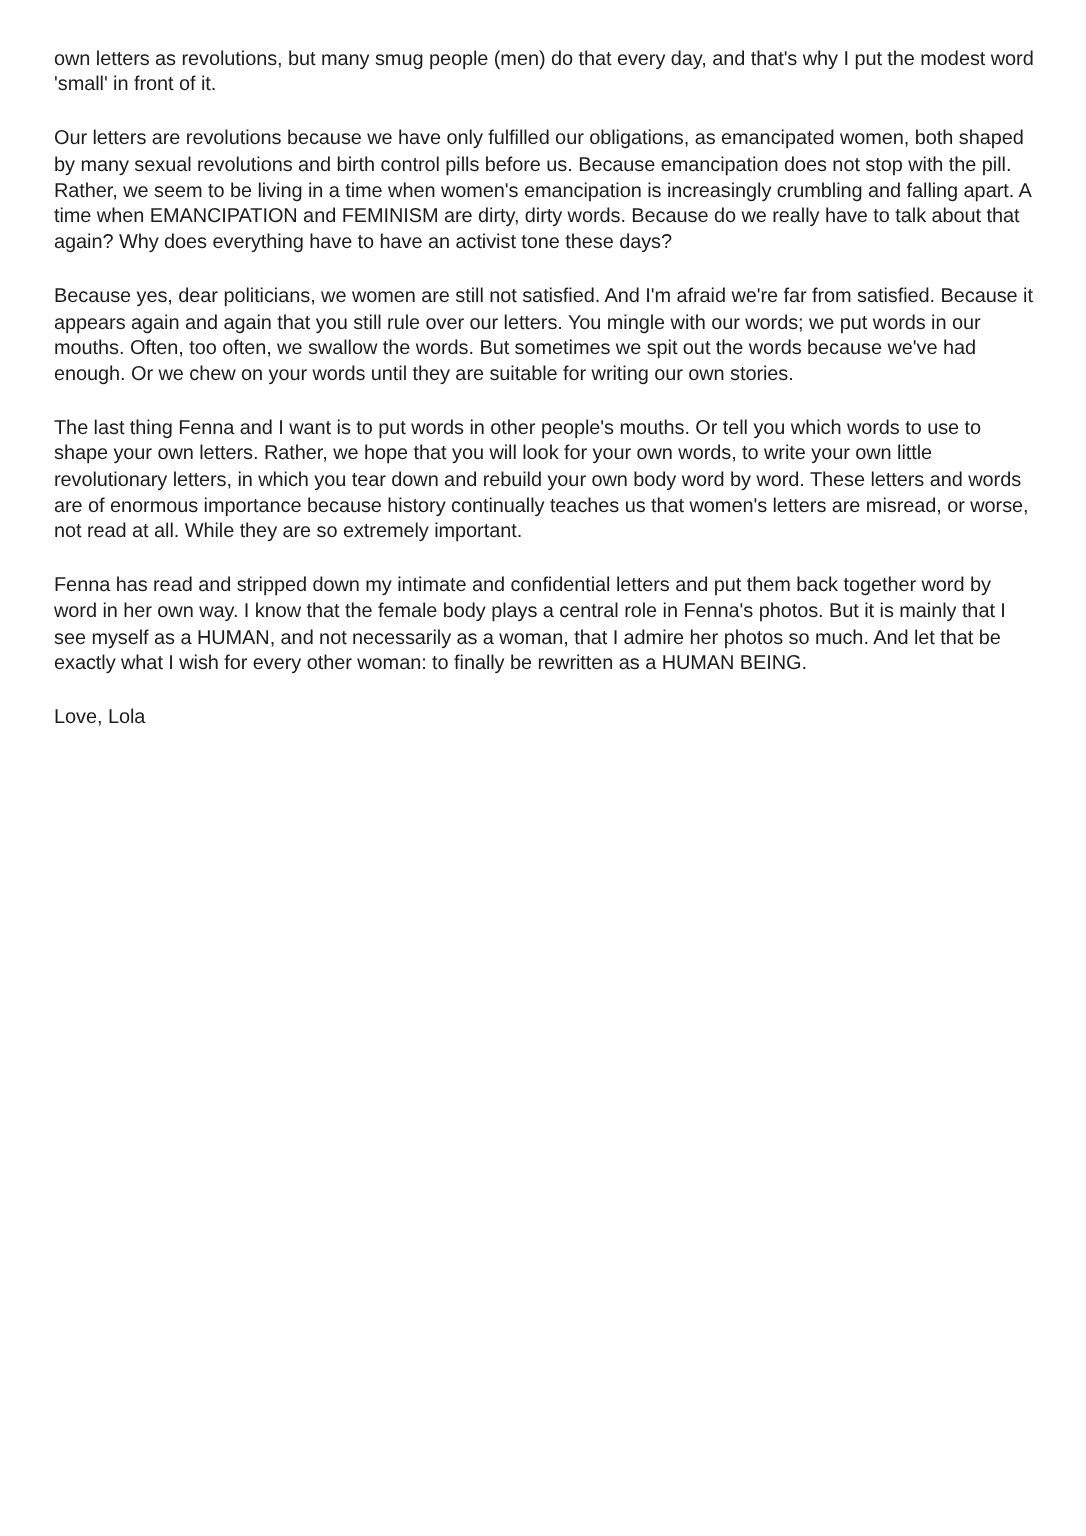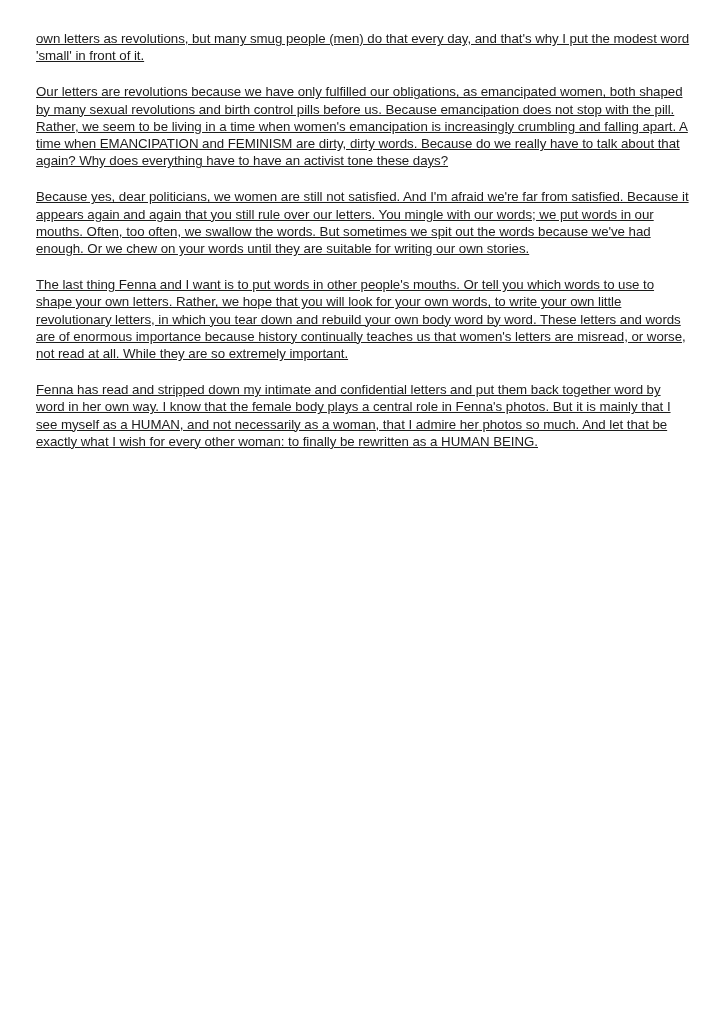--- a/index.html
+++ b/index.html
@@ -10,21 +10,20 @@
   .page {
     position: relative;
     width: 724px;
     height: 1024px;
     background: #ffffff;
     box-sizing: border-box;
     padding: 30px 34px 0 36px;
     font-family: "Liberation Sans", "DejaVu Sans", sans-serif;
     color: #1c1c1c;
     overflow: hidden;
-    text-decoration: underline;
   }
   .page p {
     margin: 0 0 19px 0;
     font-size: 13.3px;
     line-height: 17.2px;
     letter-spacing: -0.05px;
     text-align: left;
     max-width: 656px;
   }
   .page p.closing {
@@ -33,13 +32,14 @@
 </style>
 </head>
 <body>
 
 <div class="page" style="background: rgb(255, 255, 255); color: rgb(28, 28, 28);">
   <p>own letters as revolutions, but many smug people (men) do that every day, and that's why I put the modest word 'small' in front of it.</p>
   <p>Our letters are revolutions because we have only fulfilled our obligations, as emancipated women, both shaped by many sexual revolutions and birth control pills before us. Because emancipation does not stop with the pill. Rather, we seem to be living in a time when women's emancipation is increasingly crumbling and falling apart. A time when EMANCIPATION and FEMINISM are dirty, dirty words. Because do we really have to talk about that again? Why does everything have to have an activist tone these days?</p>
   <p>Because yes, dear politicians, we women are still not satisfied. And I'm afraid we're far from satisfied. Because it appears again and again that you still rule over our letters. You mingle with our words; we put words in our mouths. Often, too often, we swallow the words. But sometimes we spit out the words because we've had enough. Or we chew on your words until they are suitable for writing our own stories.</p>
   <p>The last thing Fenna and I want is to put words in other people's mouths. Or tell you which words to use to shape your own letters. Rather, we hope that you will look for your own words, to write your own little revolutionary letters, in which you tear down and rebuild your own body word by word. These letters and words are of enormous importance because history continually teaches us that women's letters are misread, or worse, not read at all. While they are so extremely important.</p>
   <p>Fenna has read and stripped down my intimate and confidential letters and put them back together word by word in her own way. I know that the female body plays a central role in Fenna's photos. But it is mainly that I see myself as a HUMAN, and not necessarily as a woman, that I admire her photos so much. And let that be exactly what I wish for every other woman: to finally be rewritten as a HUMAN BEING.</p>
+  <p class="closing">Love, Lola</p>
 </div>
 
 </body></html>

